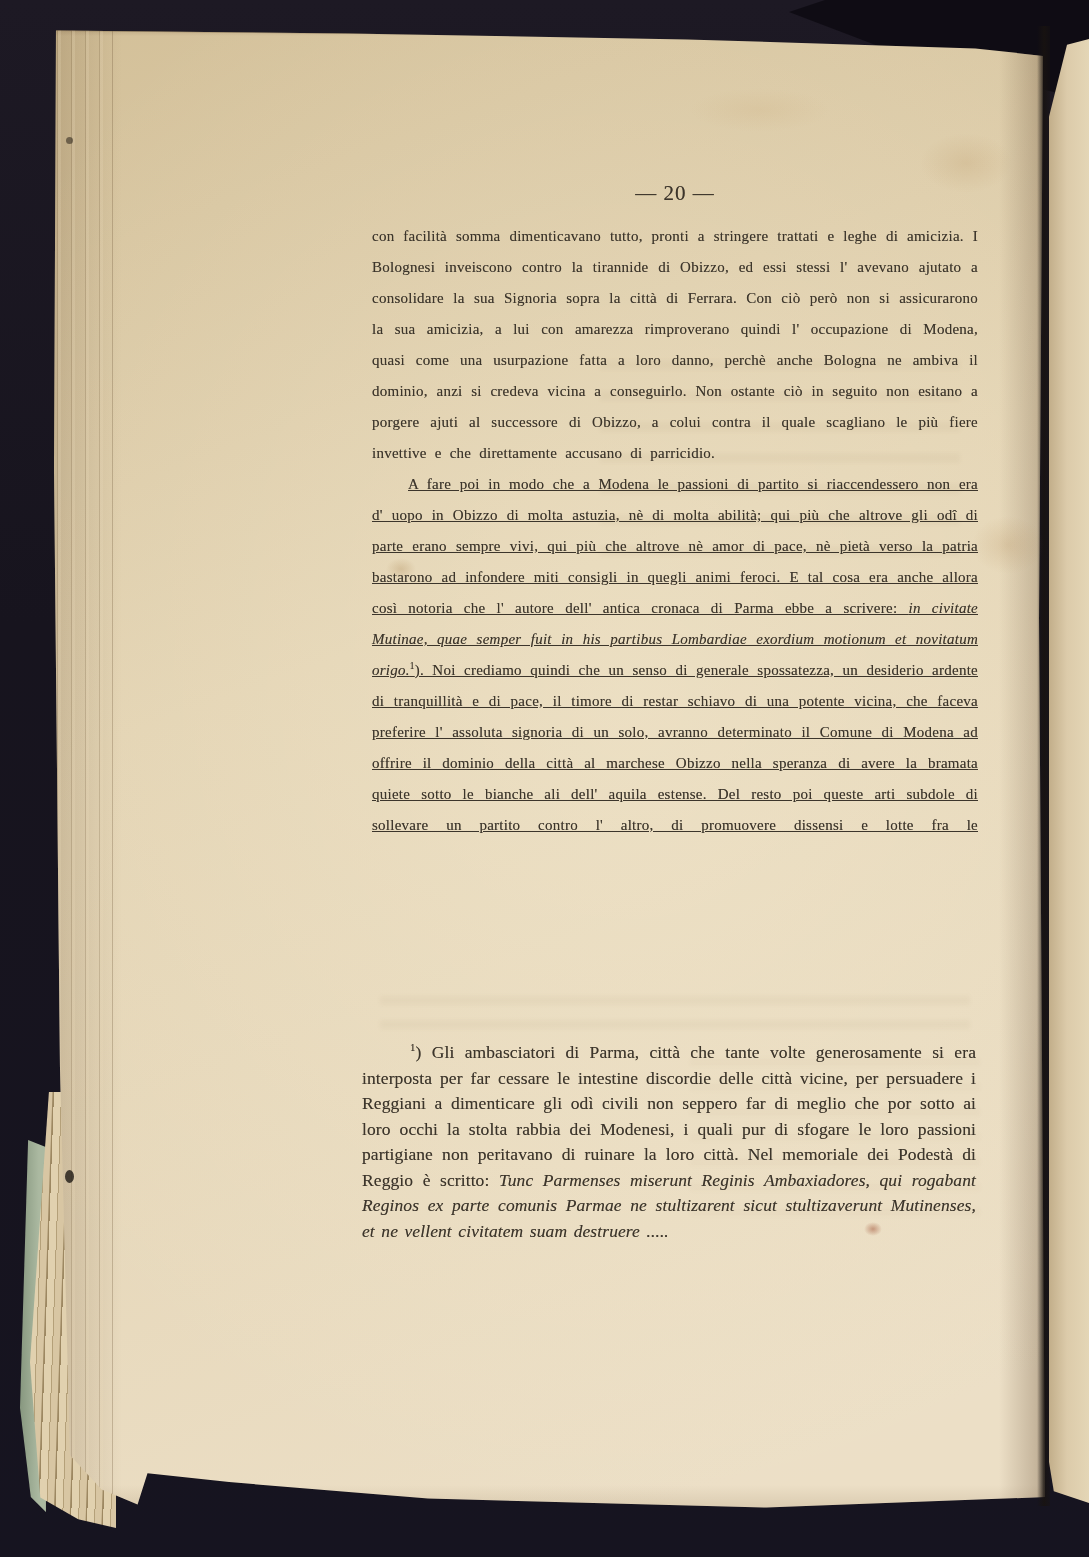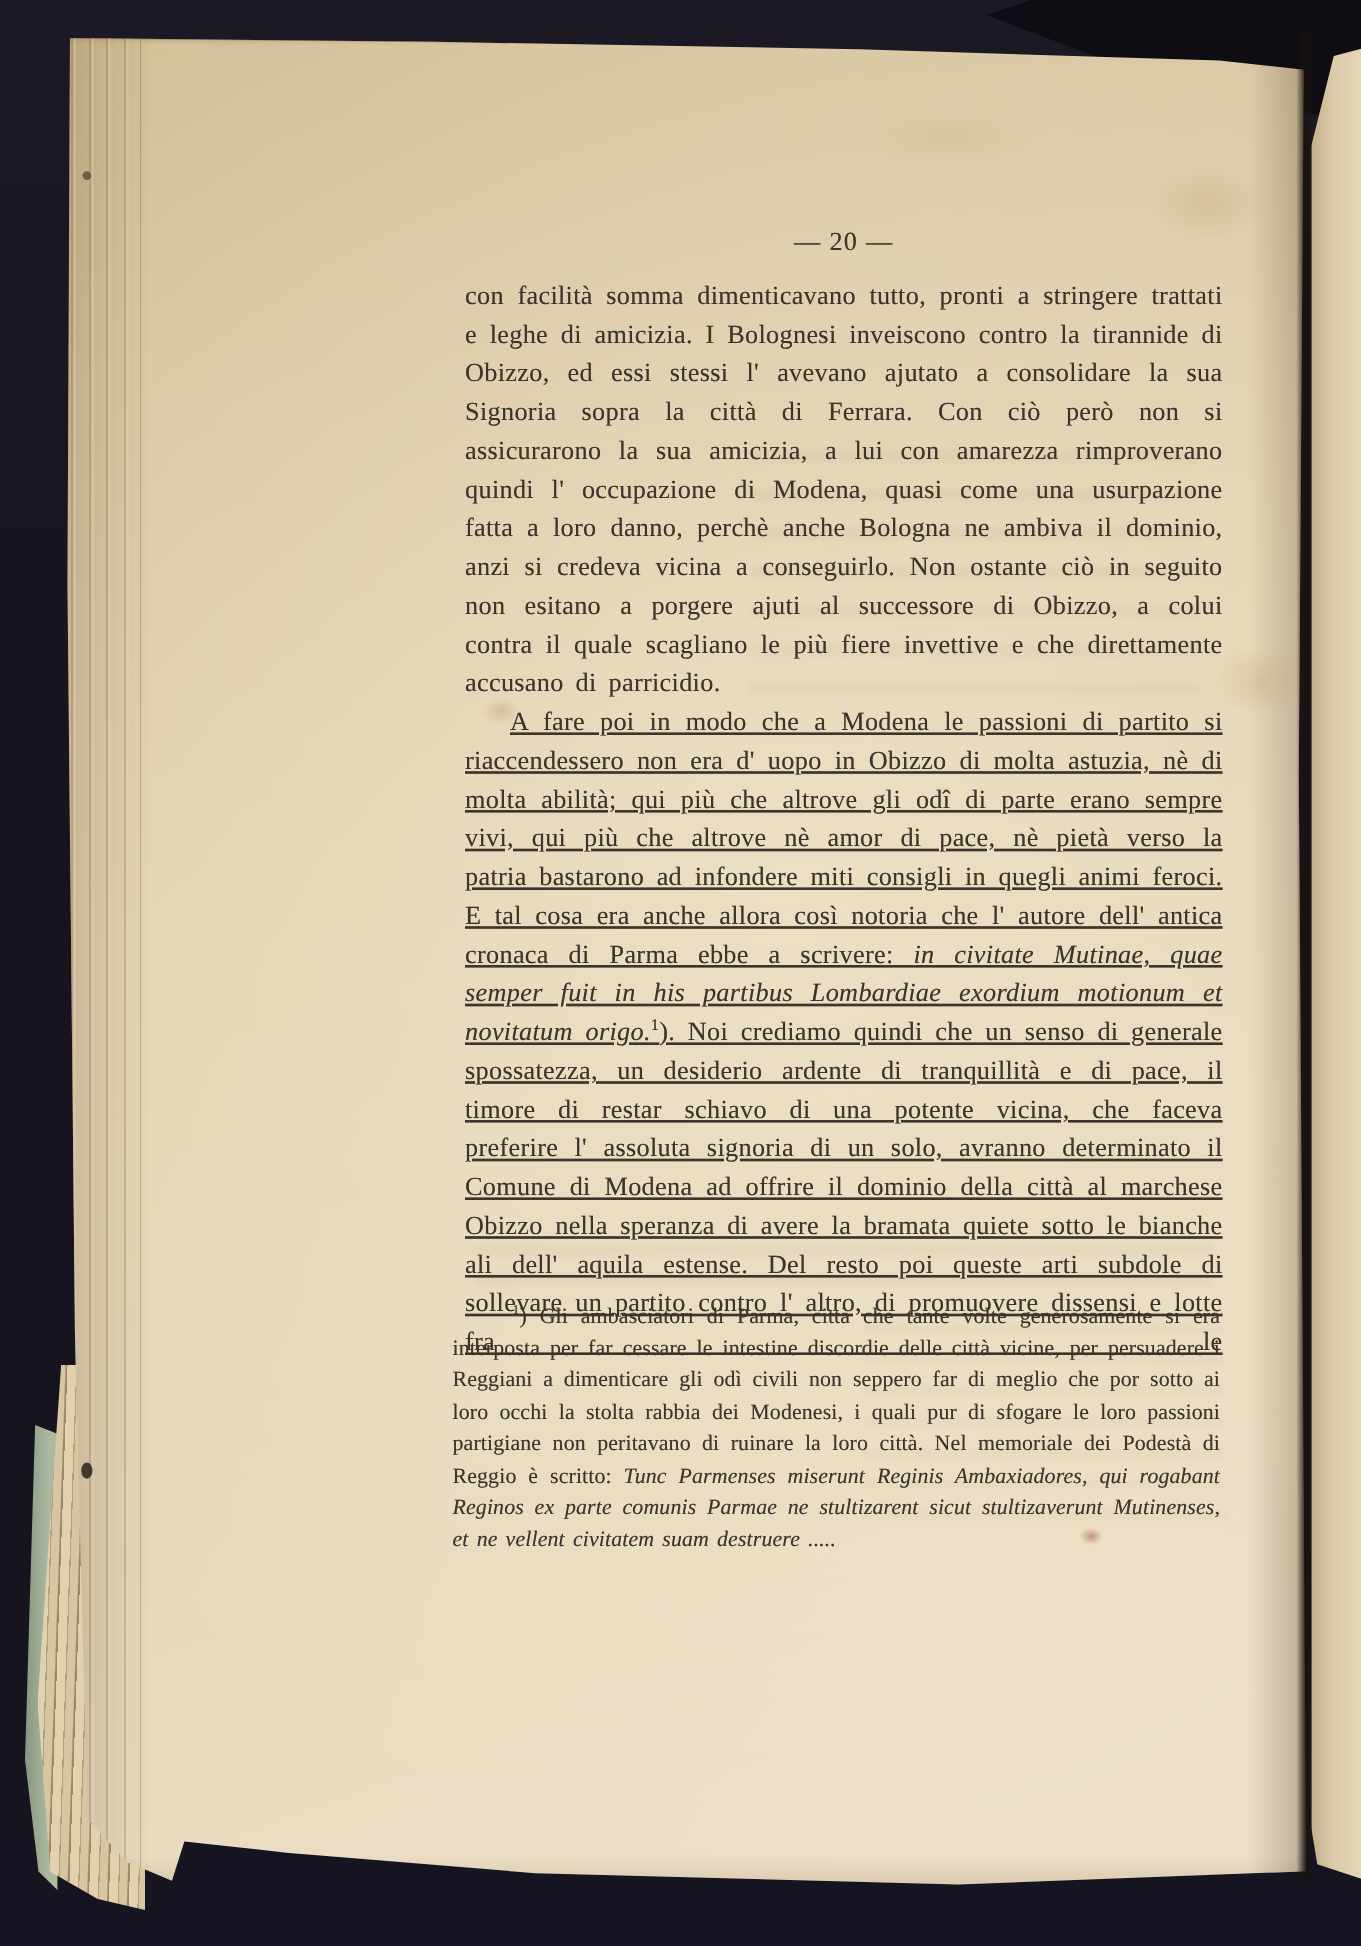--- a/index.html
+++ b/index.html
@@ -75,21 +75,21 @@
   .g2{left:380px;top:996px;width:590px;height:42px;opacity:.40;
     background:repeating-linear-gradient(180deg,rgba(140,115,80,.14) 0 9px,rgba(0,0,0,0) 9px 24px);}
   .g3{left:690px;top:1058px;width:290px;height:175px;opacity:.30;
     background:repeating-linear-gradient(180deg,rgba(140,115,80,.12) 0 8px,rgba(0,0,0,0) 8px 25px);}
   
   .text-layer{position:absolute;inset:0;color:var(--ink);}
   .pagenum{position:absolute;left:372px;top:181px;width:606px;
     text-align:center;font-size:21px;letter-spacing:1px;
     text-shadow:0 0 .5px rgba(60,53,43,.55);}
   .body-text{position:absolute;left:372px;top:221px;width:606px;
-    font-size:21px;line-height:31px;text-align:justify;
+    font-size:15px;line-height:31px;text-align:justify;
     word-spacing:4px;letter-spacing:.25px;
     text-shadow:0 0 .5px rgba(60,53,43,.5);}
   .body-text p{margin:0;}
   .p2{text-indent:36px;text-align-last:justify;text-decoration:underline;}
   .footnote{position:absolute;left:362px;top:1040px;width:614px;
     font-size:17.5px;line-height:25.5px;text-align:justify;
     word-spacing:2px;letter-spacing:.1px;text-indent:48px;
     text-shadow:0 0 .4px rgba(60,53,43,.5);font-family:Liberation Serif, serif;}
   .it{font-style:italic;}
   sup{font-size:.62em;line-height:0;}

